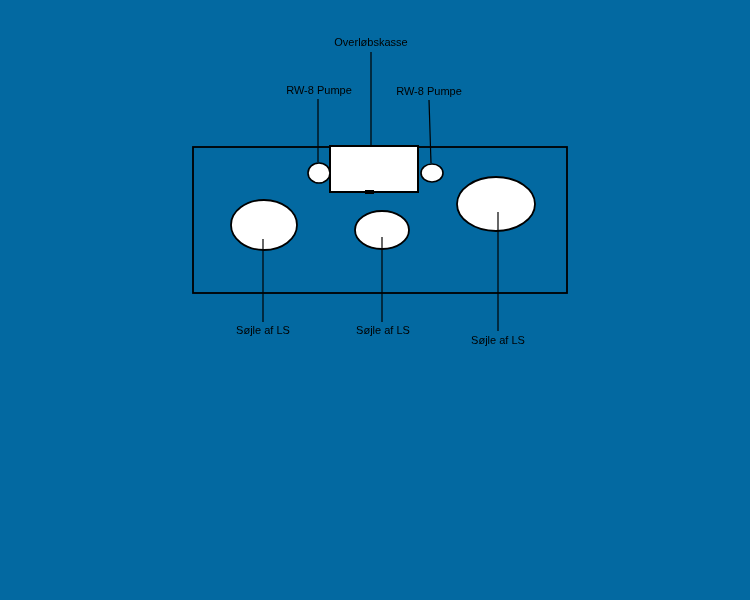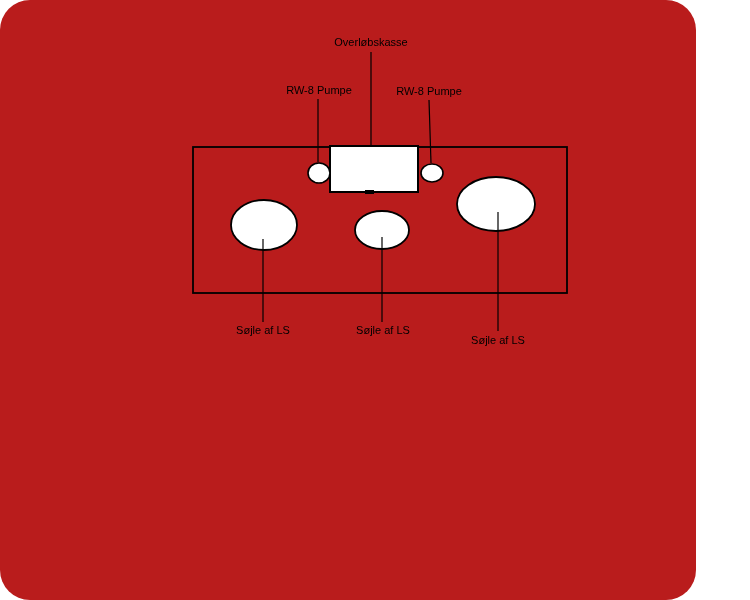--- a/index.html
+++ b/index.html
@@ -2,26 +2,25 @@
 <html><head>
 <meta charset="utf-8">
 <style>
   html, body {
     margin: 0;
     padding: 0;
     background: #ffffff;
   }
   .page {
     position: relative;
-    width: 696px;
+    width: 750px;
     height: 600px;
-    background: #b91c1c;
+    background: #0369a1;
     font-family: "Liberation Sans", sans-serif;
     overflow: hidden;
-    border-radius: 30px;
   }
   svg text {
     font-family: "Liberation Sans", sans-serif;
     font-size: 11px;
     fill: #000000;
   }
 </style>
 </head>
 <body>
 

